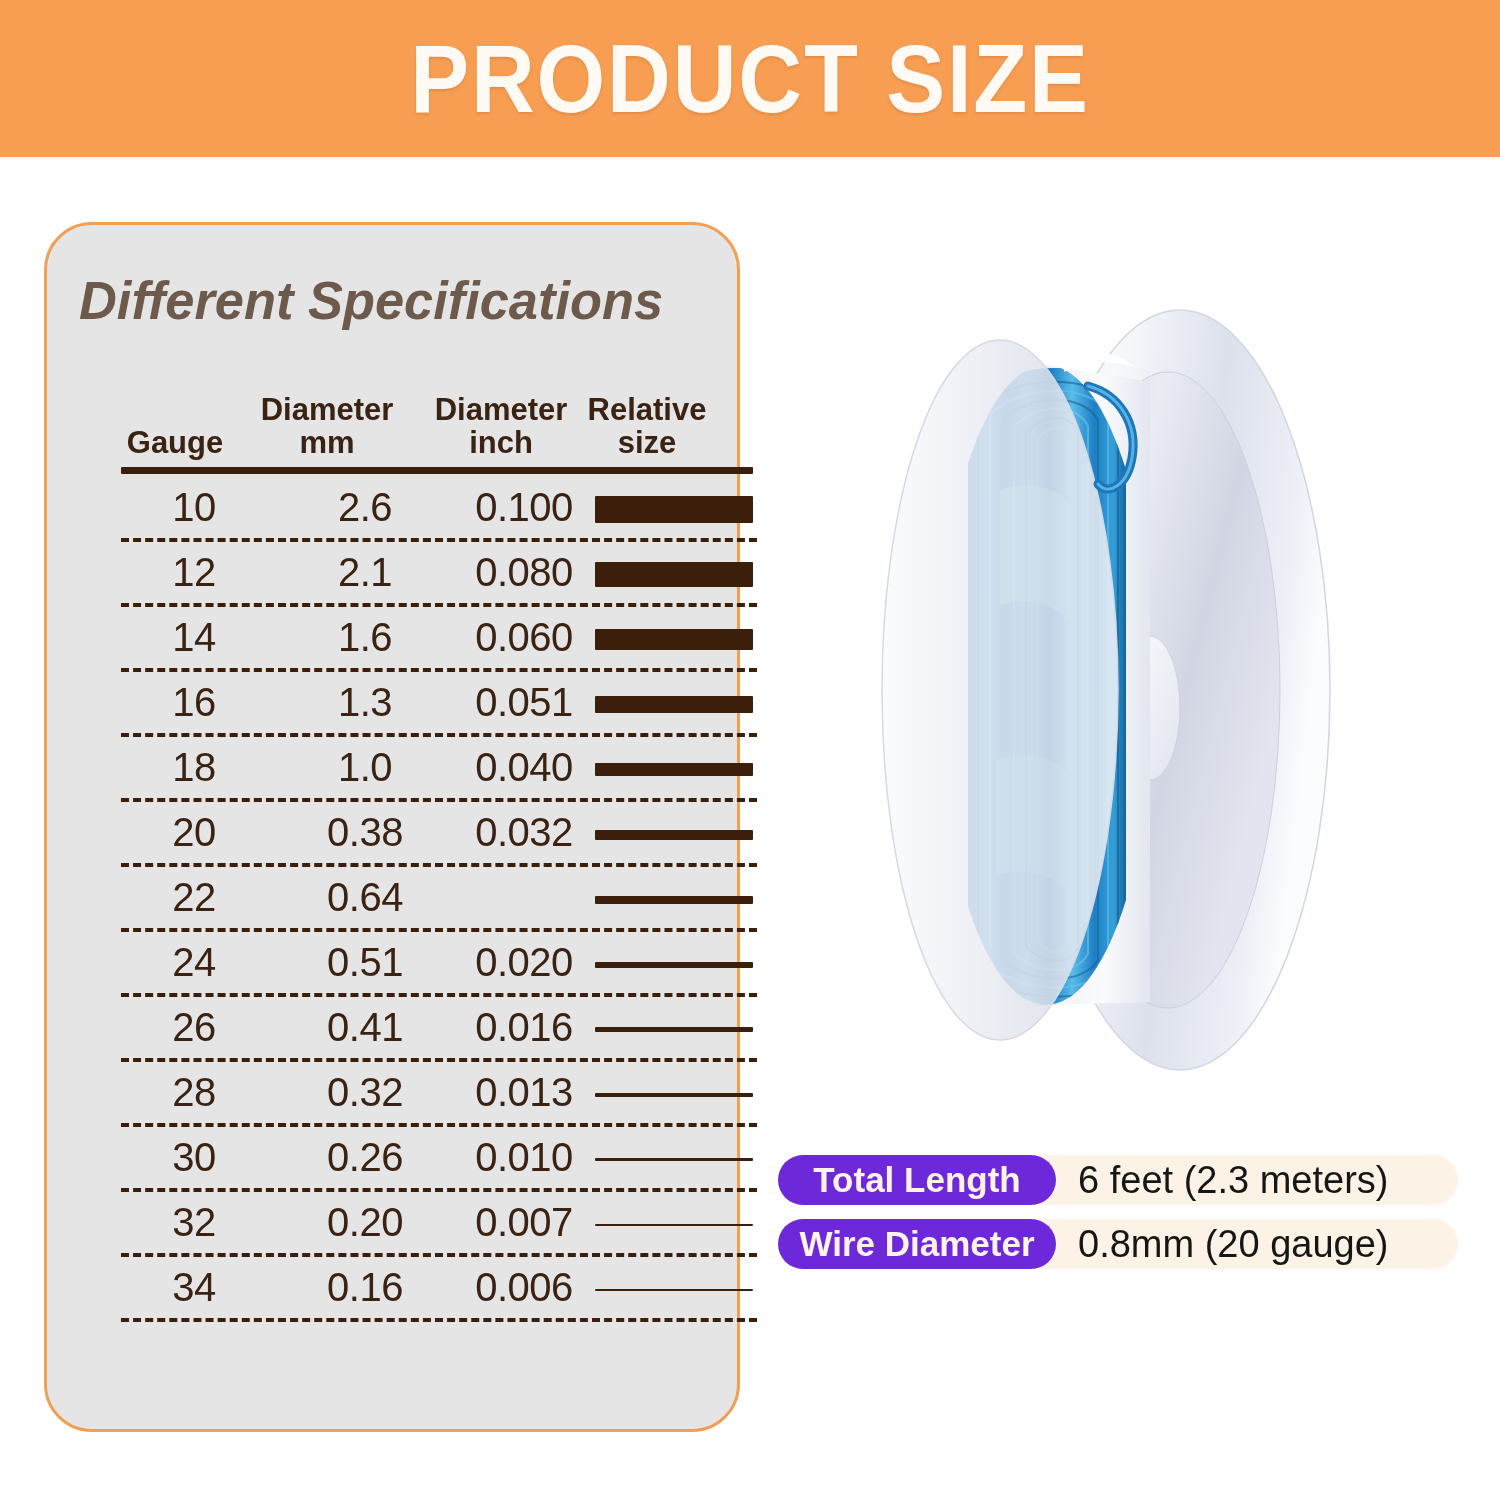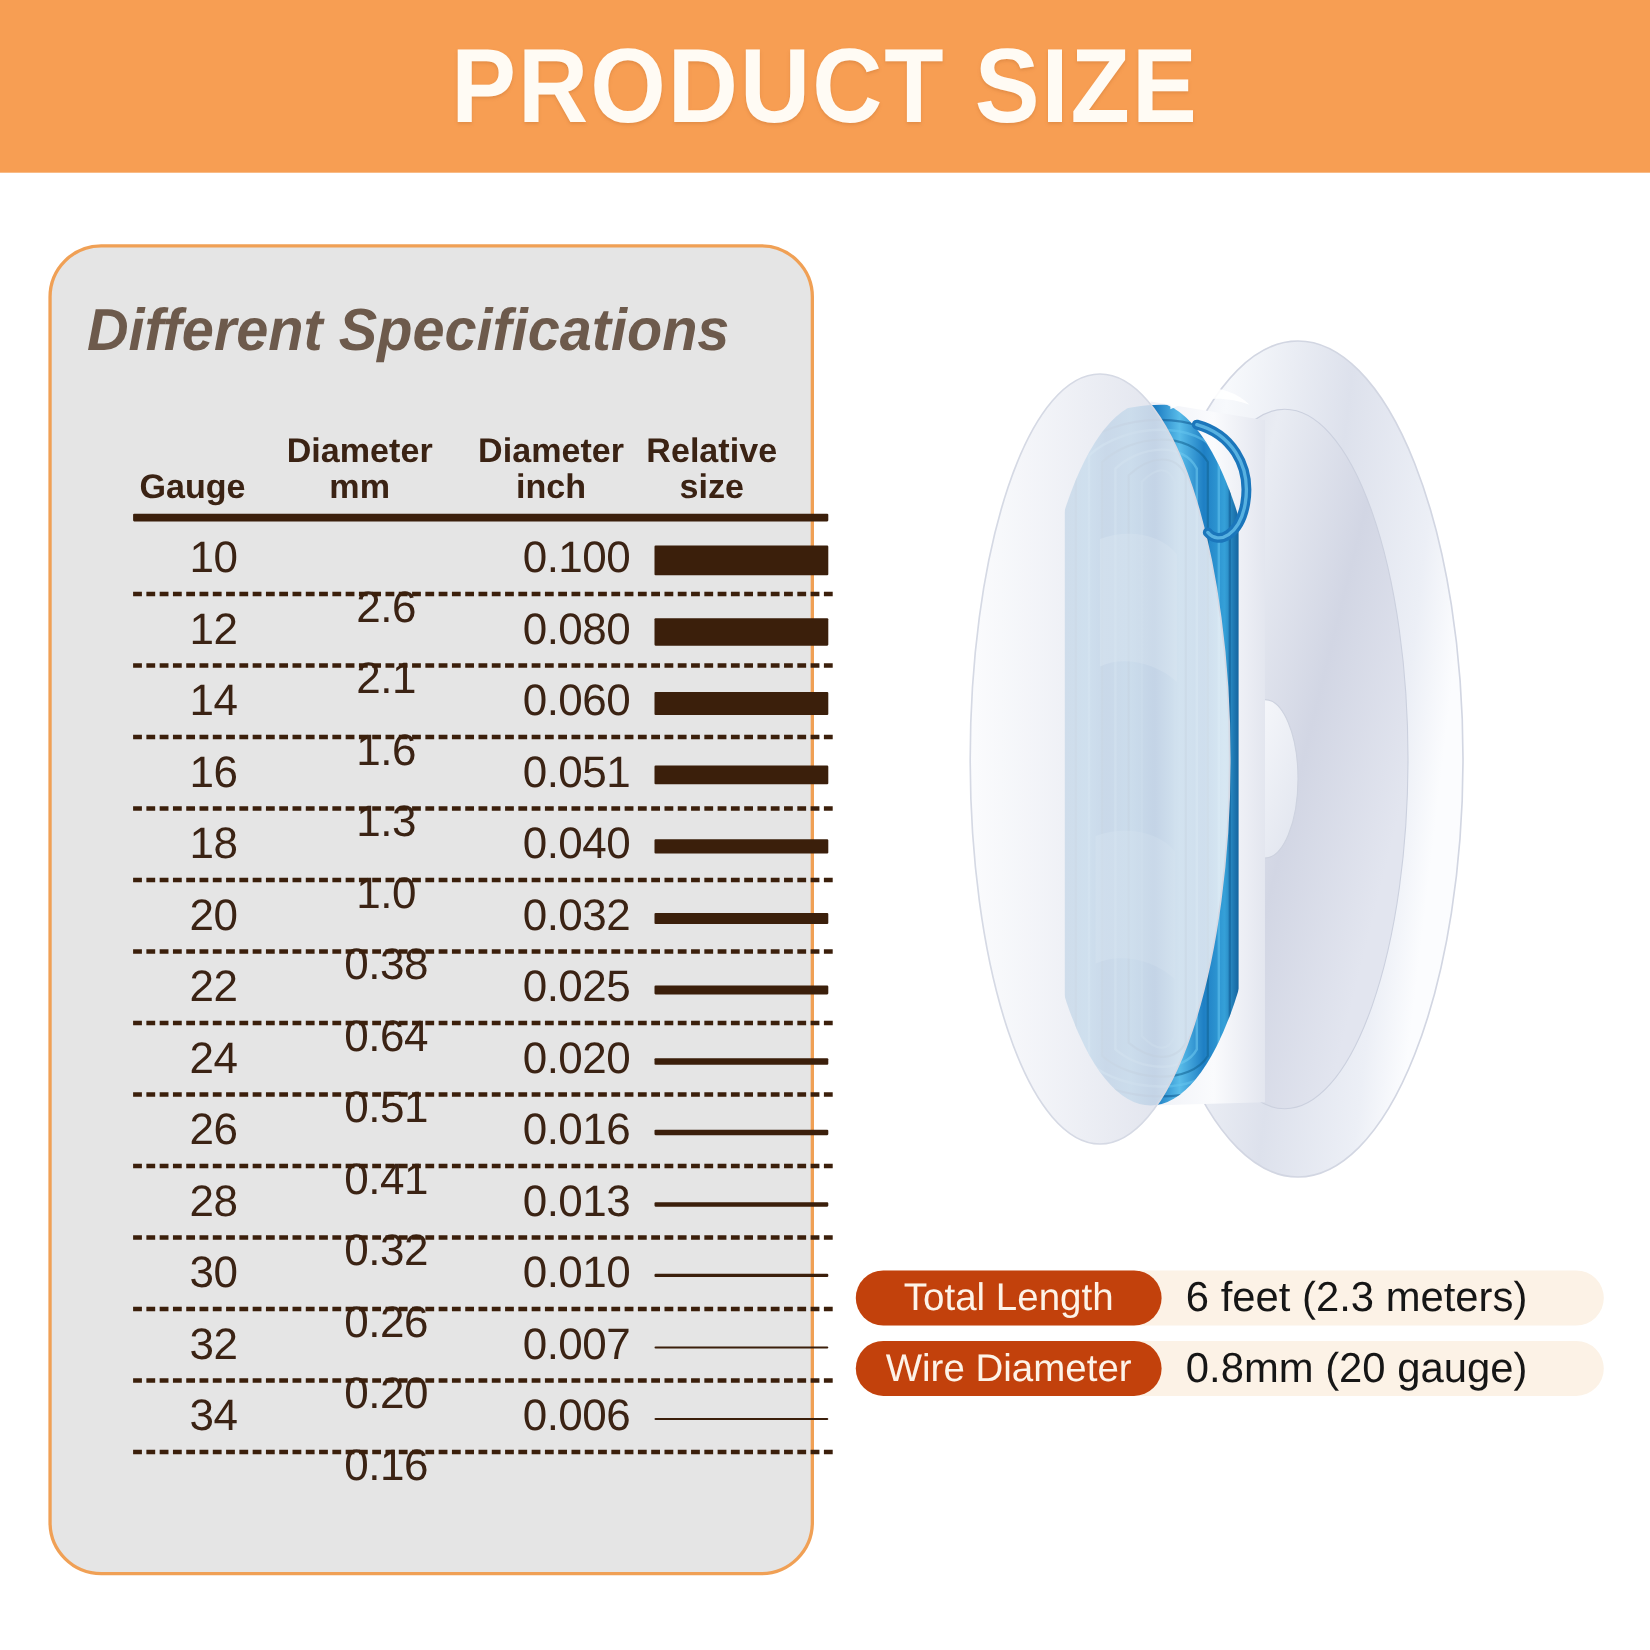--- a/index.html
+++ b/index.html
@@ -120,21 +120,21 @@
     top: 6px;
     color: #3B2314;
     font-size: 40px;
     font-weight: 400;
     text-align: center;
     font-family: Liberation Sans, sans-serif;
     line-height: 48px;
     letter-spacing: -0.5px;
   }
   .c-gauge { left: 48px;  width: 138px; }
-  .c-mm    { left: 186px; width: 176px; margin-top: 45px; }
+  .c-mm    { left: 200px; width: 176px; }
   .c-inch  { left: 352px; width: 190px; }
 
   .c-rel {
     position: absolute;
     left: 518px;
     width: 158px;
     top: 0;
     height: 65px;
     display: flex;
     align-items: center;
@@ -175,25 +175,25 @@
     height: 50px;
     margin-bottom: 14px;
     background: #FCF2E6;
     border-radius: 25px;
   }
   .info-pill {
     position: absolute;
     left: 0; top: 0;
     height: 50px;
     width: 278px;
-    background: #c2410c;
+    background: #6d28d9;
     border-radius: 25px;
     color: #FDF3E8;
     font-size: 35px;
-    font-weight: 400;
+    font-weight: 700;
     display: flex;
     align-items: center;
     justify-content: center;
     font-family: "Liberation Sans", sans-serif;
     box-sizing: border-box;
   }
   .info-value {
     position: absolute;
     left: 300px;
     top: 0;
@@ -286,21 +286,20 @@
           <div class="cell c-mm">0.38</div>
           <div class="cell c-inch">0.032</div>
           <div class="c-rel">
             <div class="rel-bar" style="height: 10px; background: rgb(59, 31, 11);"></div>
           </div>
           <div class="row-divider"></div>
         </div>
         <div class="trow">
           <div class="cell c-gauge">22</div>
           <div class="cell c-mm">0.64</div>
-          <div class="cell c-inch">0.025</div>
           <div class="c-rel">
             <div class="rel-bar" style="height: 8px; background: rgb(59, 31, 11);"></div>
           </div>
           <div class="row-divider"></div>
         </div>
         <div class="trow">
           <div class="cell c-gauge">24</div>
           <div class="cell c-mm">0.51</div>
           <div class="cell c-inch">0.020</div>
           <div class="c-rel">

